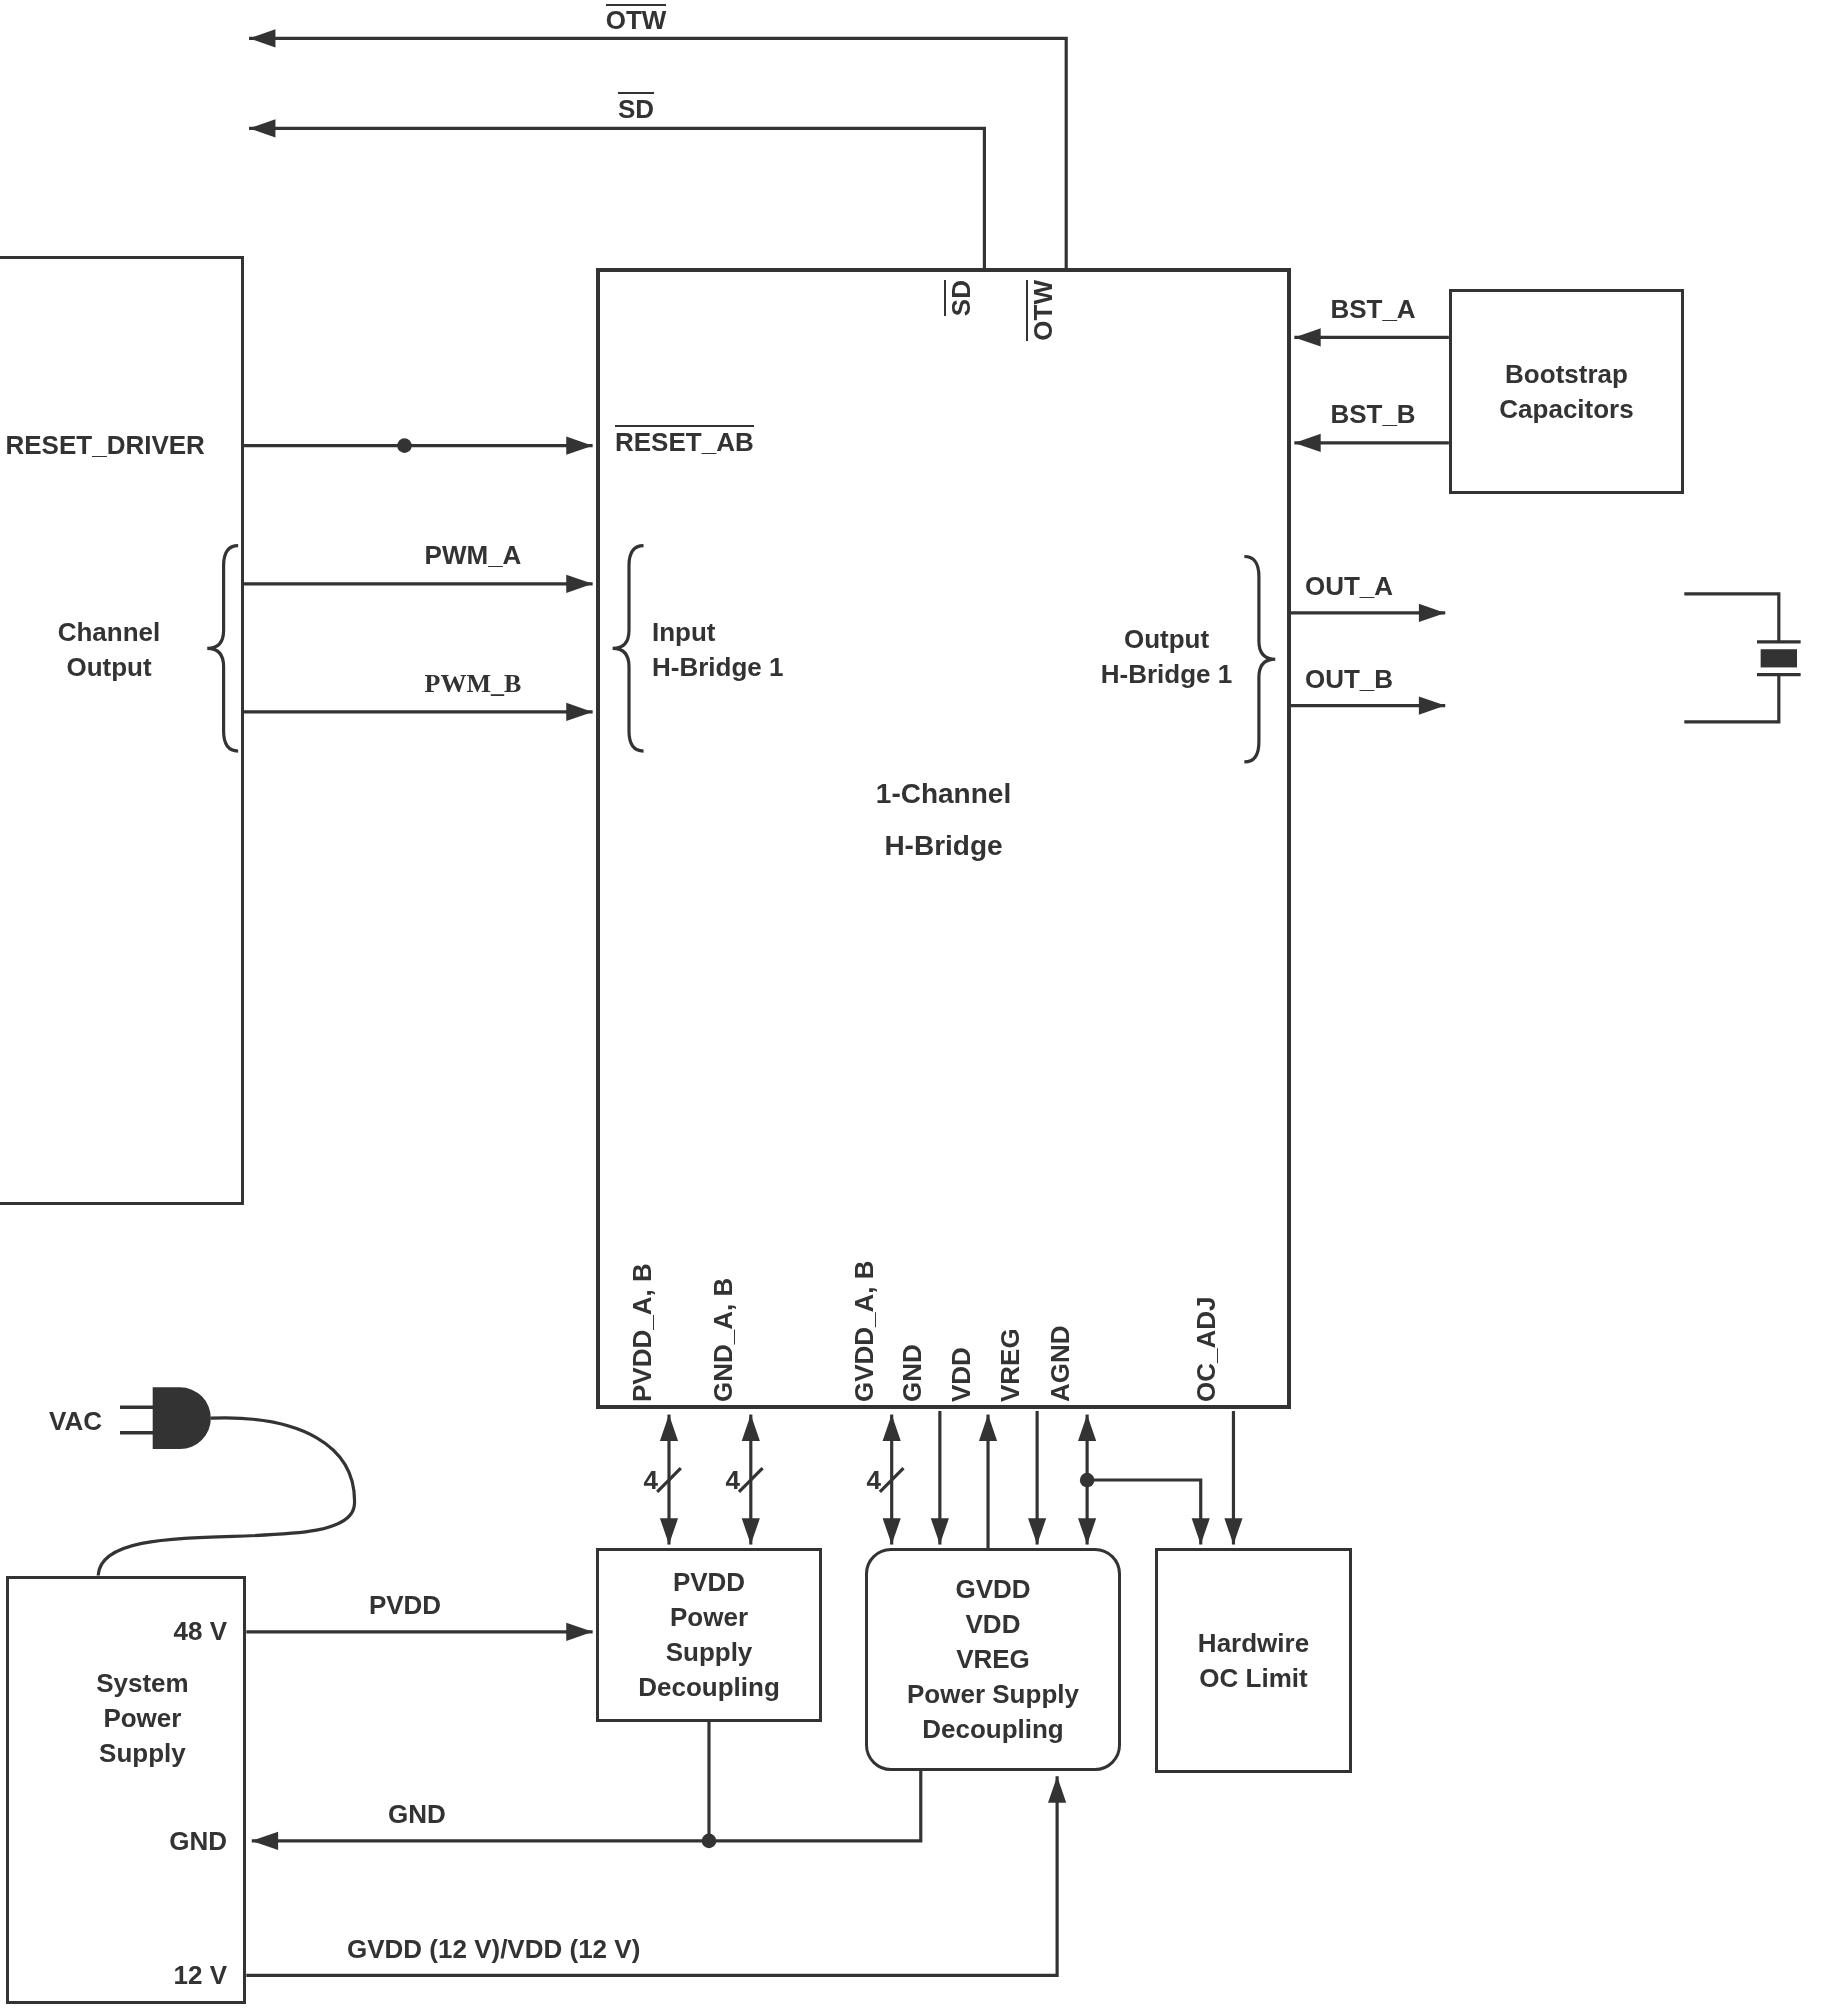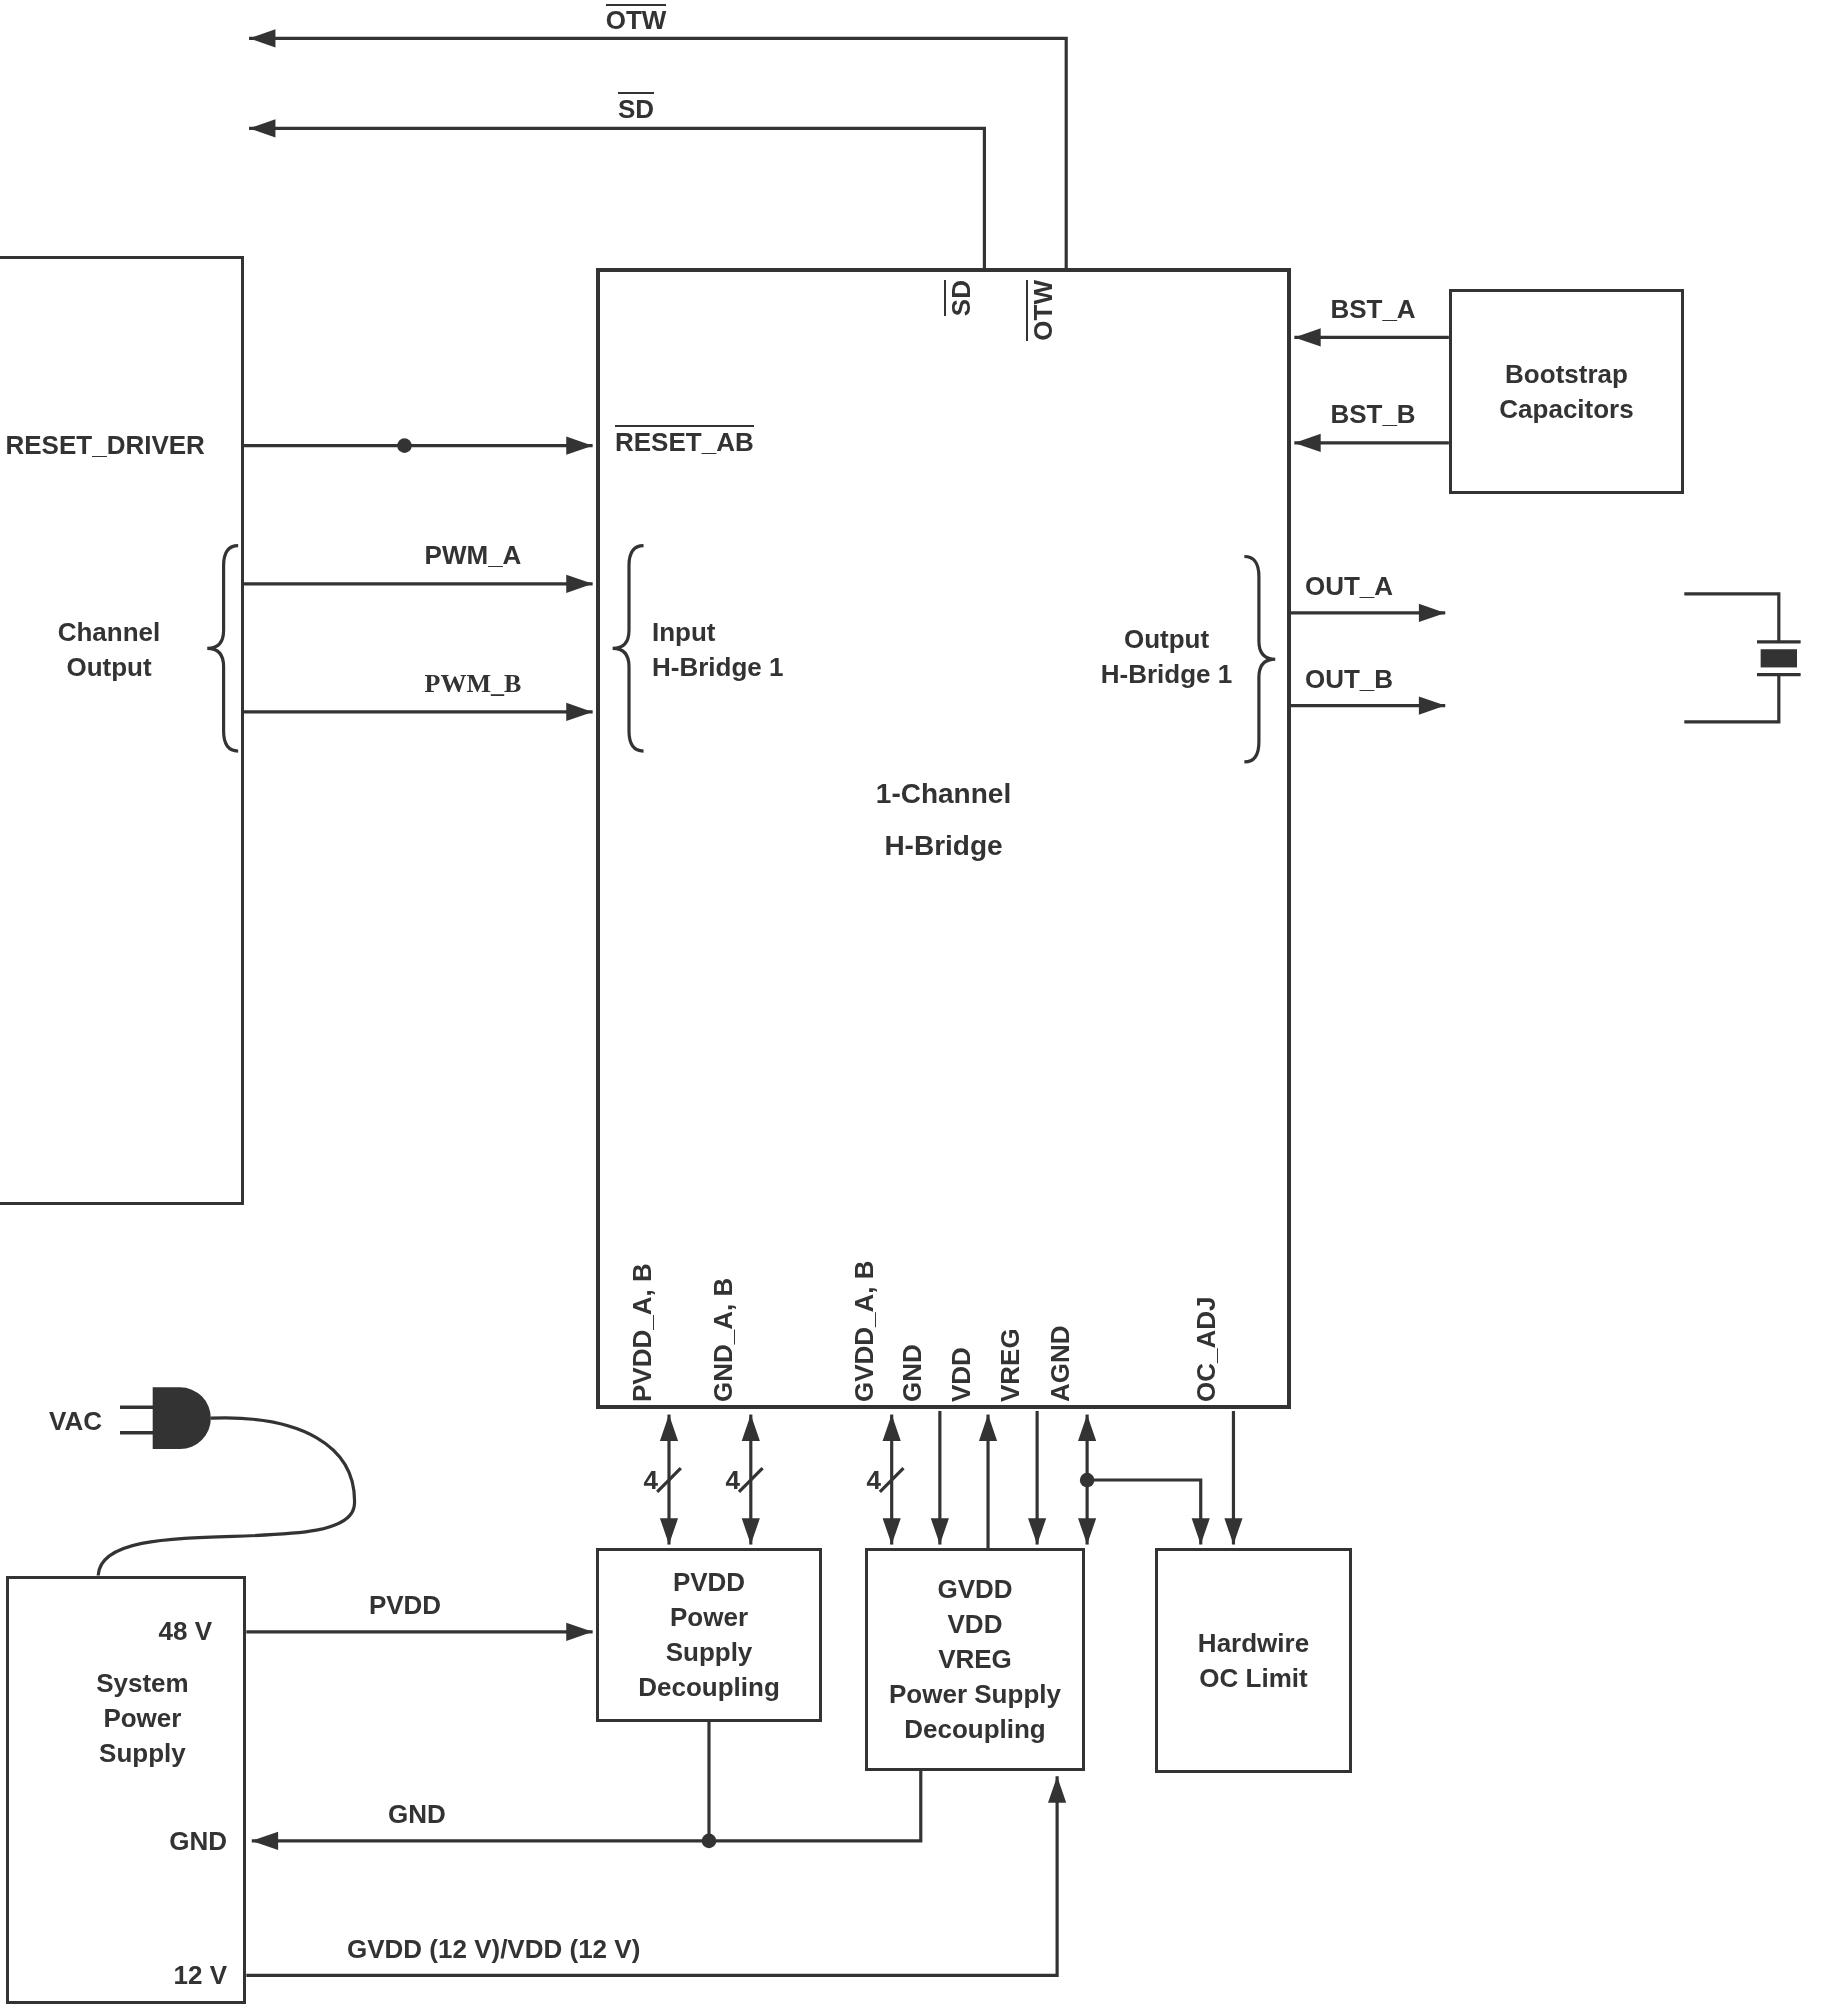--- a/index.html
+++ b/index.html
@@ -94,21 +94,21 @@
   </div>
 
 
   <div class="block" style="left:596px;top:1548px;width:226px;height:174px;">
     <div class="btext">PVDD
 Power
 Supply
 Decoupling</div>
   </div>
 
-  <div class="block" style="left:865px;top:1548px;width:220px;height:223px;">
+  <div class="block" style="left:865px;top:1548px;width:256px;height:223px;border-radius:26px;">
     <div class="btext">GVDD
 VDD
 VREG
 Power Supply
 Decoupling</div>
   </div>
 
   <div class="block" style="left:1155px;top:1548px;width:197px;height:225px;">
     <div class="btext">Hardwire
 OC Limit</div>
@@ -155,18 +155,18 @@
   <div class="lbl r" style="left:845px;top:1465px;width:36px;">4</div>
 
   <div class="lbl c" style="left:314px;top:1590px;width:182px;">PVDD</div>
   <div class="lbl c" style="left:335px;top:1799px;width:164px;">GND</div>
   <div class="lbl" style="left:347px;top:1934px;">GVDD (12 V)/VDD (12 V)</div>
   <div class="lbl r" style="left:18px;top:1406px;width:84px;">VAC</div>
 
   <div class="lbl c two" style="left:6.4px;top:1666px;width:240px;margin-left:16px;">System
 Power
 Supply</div>
-  <div class="lbl r" style="left:112px;top:1616px;width:100px;">48 V</div>
+  <div class="lbl r" style="left:127px;top:1616px;width:100px;">48 V</div>
   <div class="lbl r" style="left:127px;top:1826px;width:100px;">GND</div>
   <div class="lbl r" style="left:127px;top:1960px;width:100px;">12 V</div>
 
 </div>
 
 
 </body></html>

